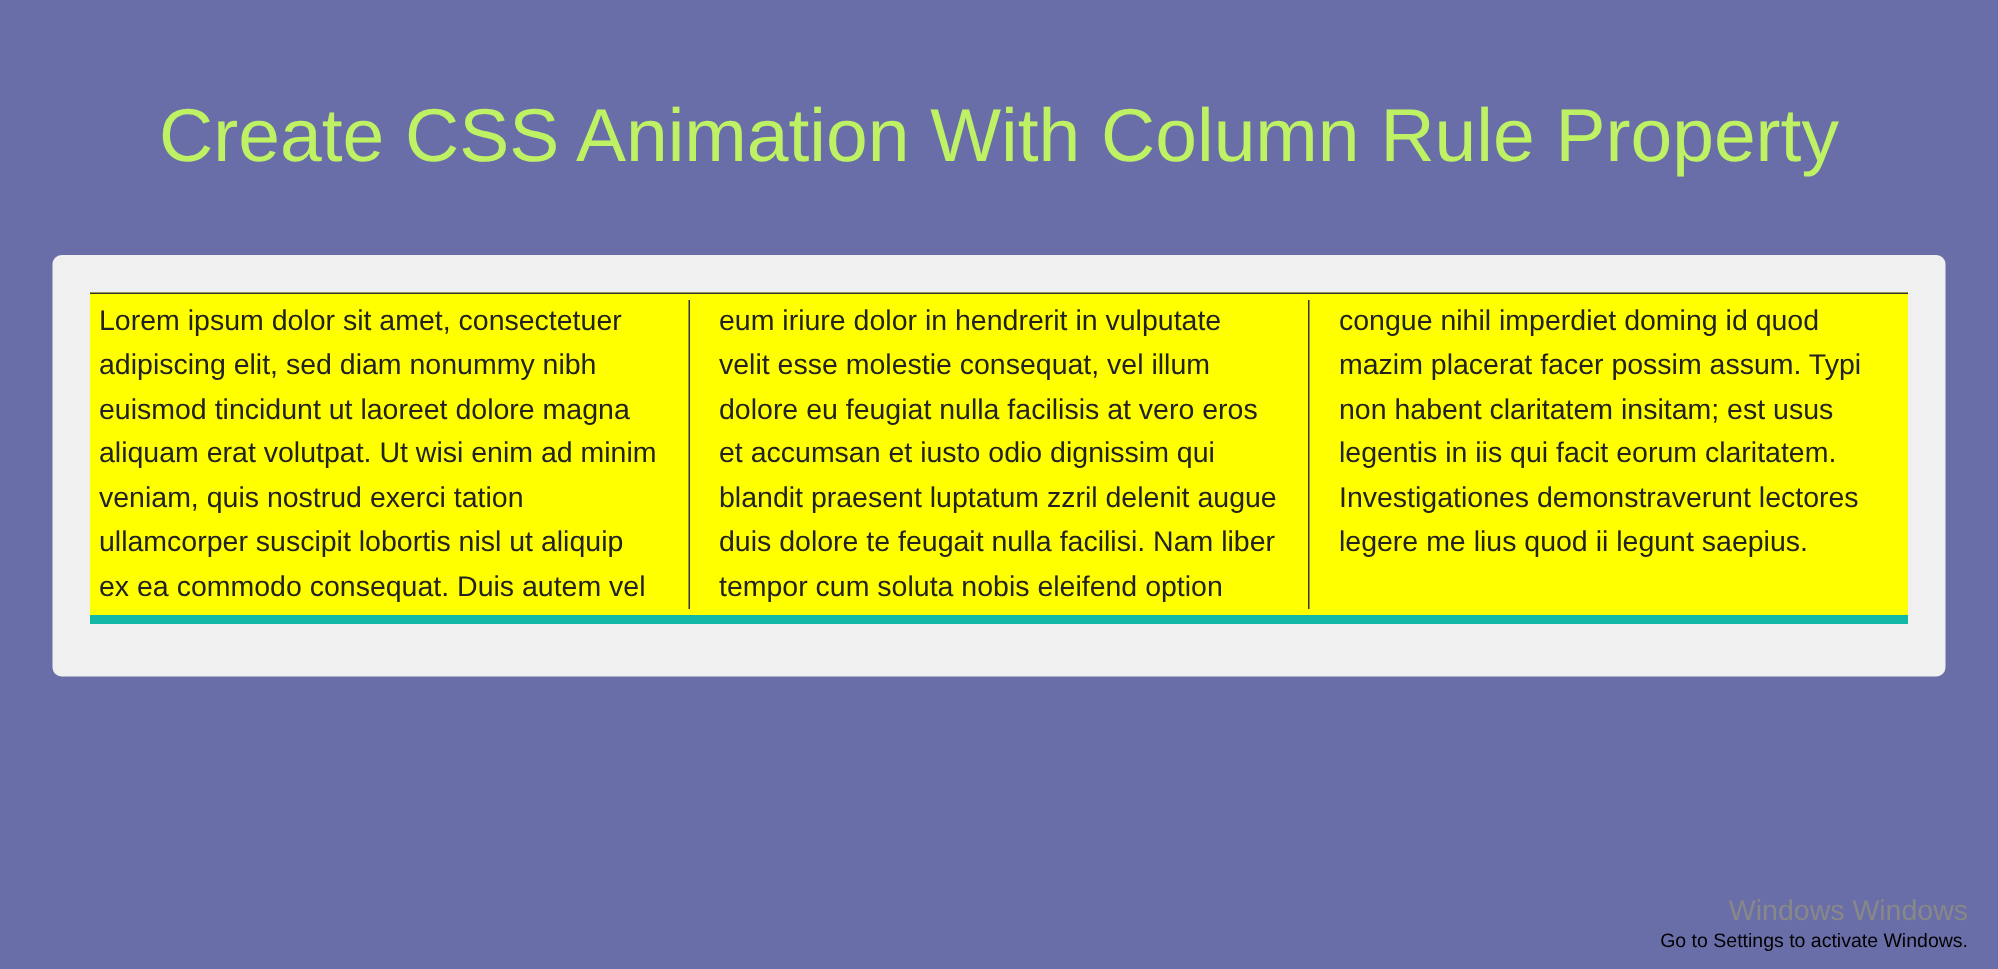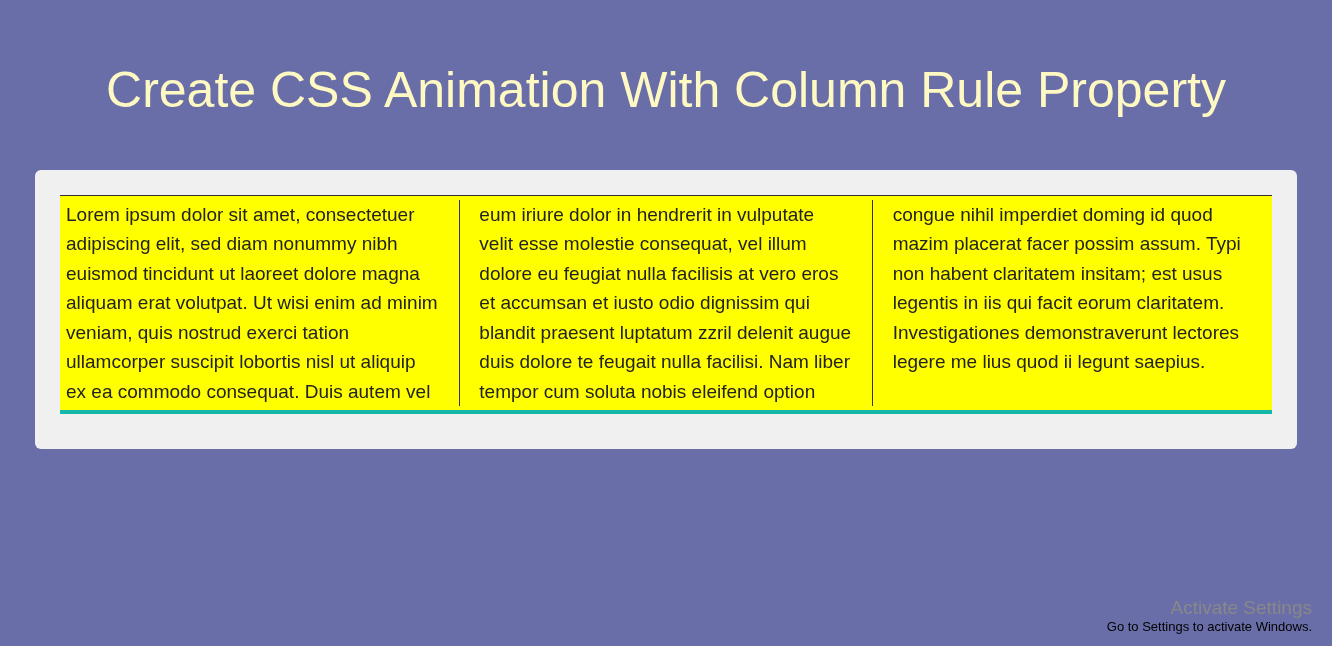--- a/index.html
+++ b/index.html
@@ -9,40 +9,40 @@
   }
   body {
     width: 1332px;
     height: 646px;
     background: #6a6ea8;
     font-family: Arial, Helvetica, sans-serif;
     overflow: hidden;
     position: relative;
   }
   .page-title {
-    color: #fef9c3;
+    color: #bef264;
     font-size: 50px;
     font-weight: 400;
     text-align: center;
     padding: 60px 80px 30px 80px;
     line-height: 1.2;
   }
   .content-card {
     background: #f0f0f0;
     margin: 20px 35px 0 35px;
     padding: 25px 25px 35px 25px;
     border-radius: 6px;
   }
   .columns {
     background: #ffff00;
     column-count: 3;
     column-gap: 40px;
     column-rule: 1px solid #333;
     border-top: 1px solid #333;
-    border-bottom: 4px solid #14b8a6;
+    border-bottom: 6px solid #14b8a6;
     padding: 4px 6px 4px 6px;
     font-size: 19px;
     line-height: 1.55;
     color: #222;
     text-align: left;
   }
   .watermark {
     position: absolute;
     right: 20px;
     bottom: 12px;
@@ -62,15 +62,15 @@
 </head>
 <body>
 
 <h1 class="page-title">Create CSS Animation With Column Rule Property</h1>
 
 <div class="content-card">
   <div class="columns">Lorem ipsum dolor sit amet, consectetuer adipiscing elit, sed diam nonummy nibh euismod tincidunt ut laoreet dolore magna aliquam erat volutpat. Ut wisi enim ad minim veniam, quis nostrud exerci tation ullamcorper suscipit lobortis nisl ut aliquip ex ea commodo consequat. Duis autem vel eum iriure dolor in hendrerit in vulputate velit esse molestie consequat, vel illum dolore eu feugiat nulla facilisis at vero eros et accumsan et iusto odio dignissim qui blandit praesent luptatum zzril delenit augue duis dolore te feugait nulla facilisi. Nam liber tempor cum soluta nobis eleifend option congue nihil imperdiet doming id quod mazim placerat facer possim assum. Typi non habent claritatem insitam; est usus legentis in iis qui facit eorum claritatem. Investigationes demonstraverunt lectores legere me lius quod ii legunt saepius.</div>
 </div>
 
 <div class="watermark">
-  <div class="wm-title">Activate Settings</div>
+  <div class="wm-title">Windows Windows</div>
   <div class="wm-sub">Go to Settings to activate Windows.</div>
 </div>
 
 </body></html>

